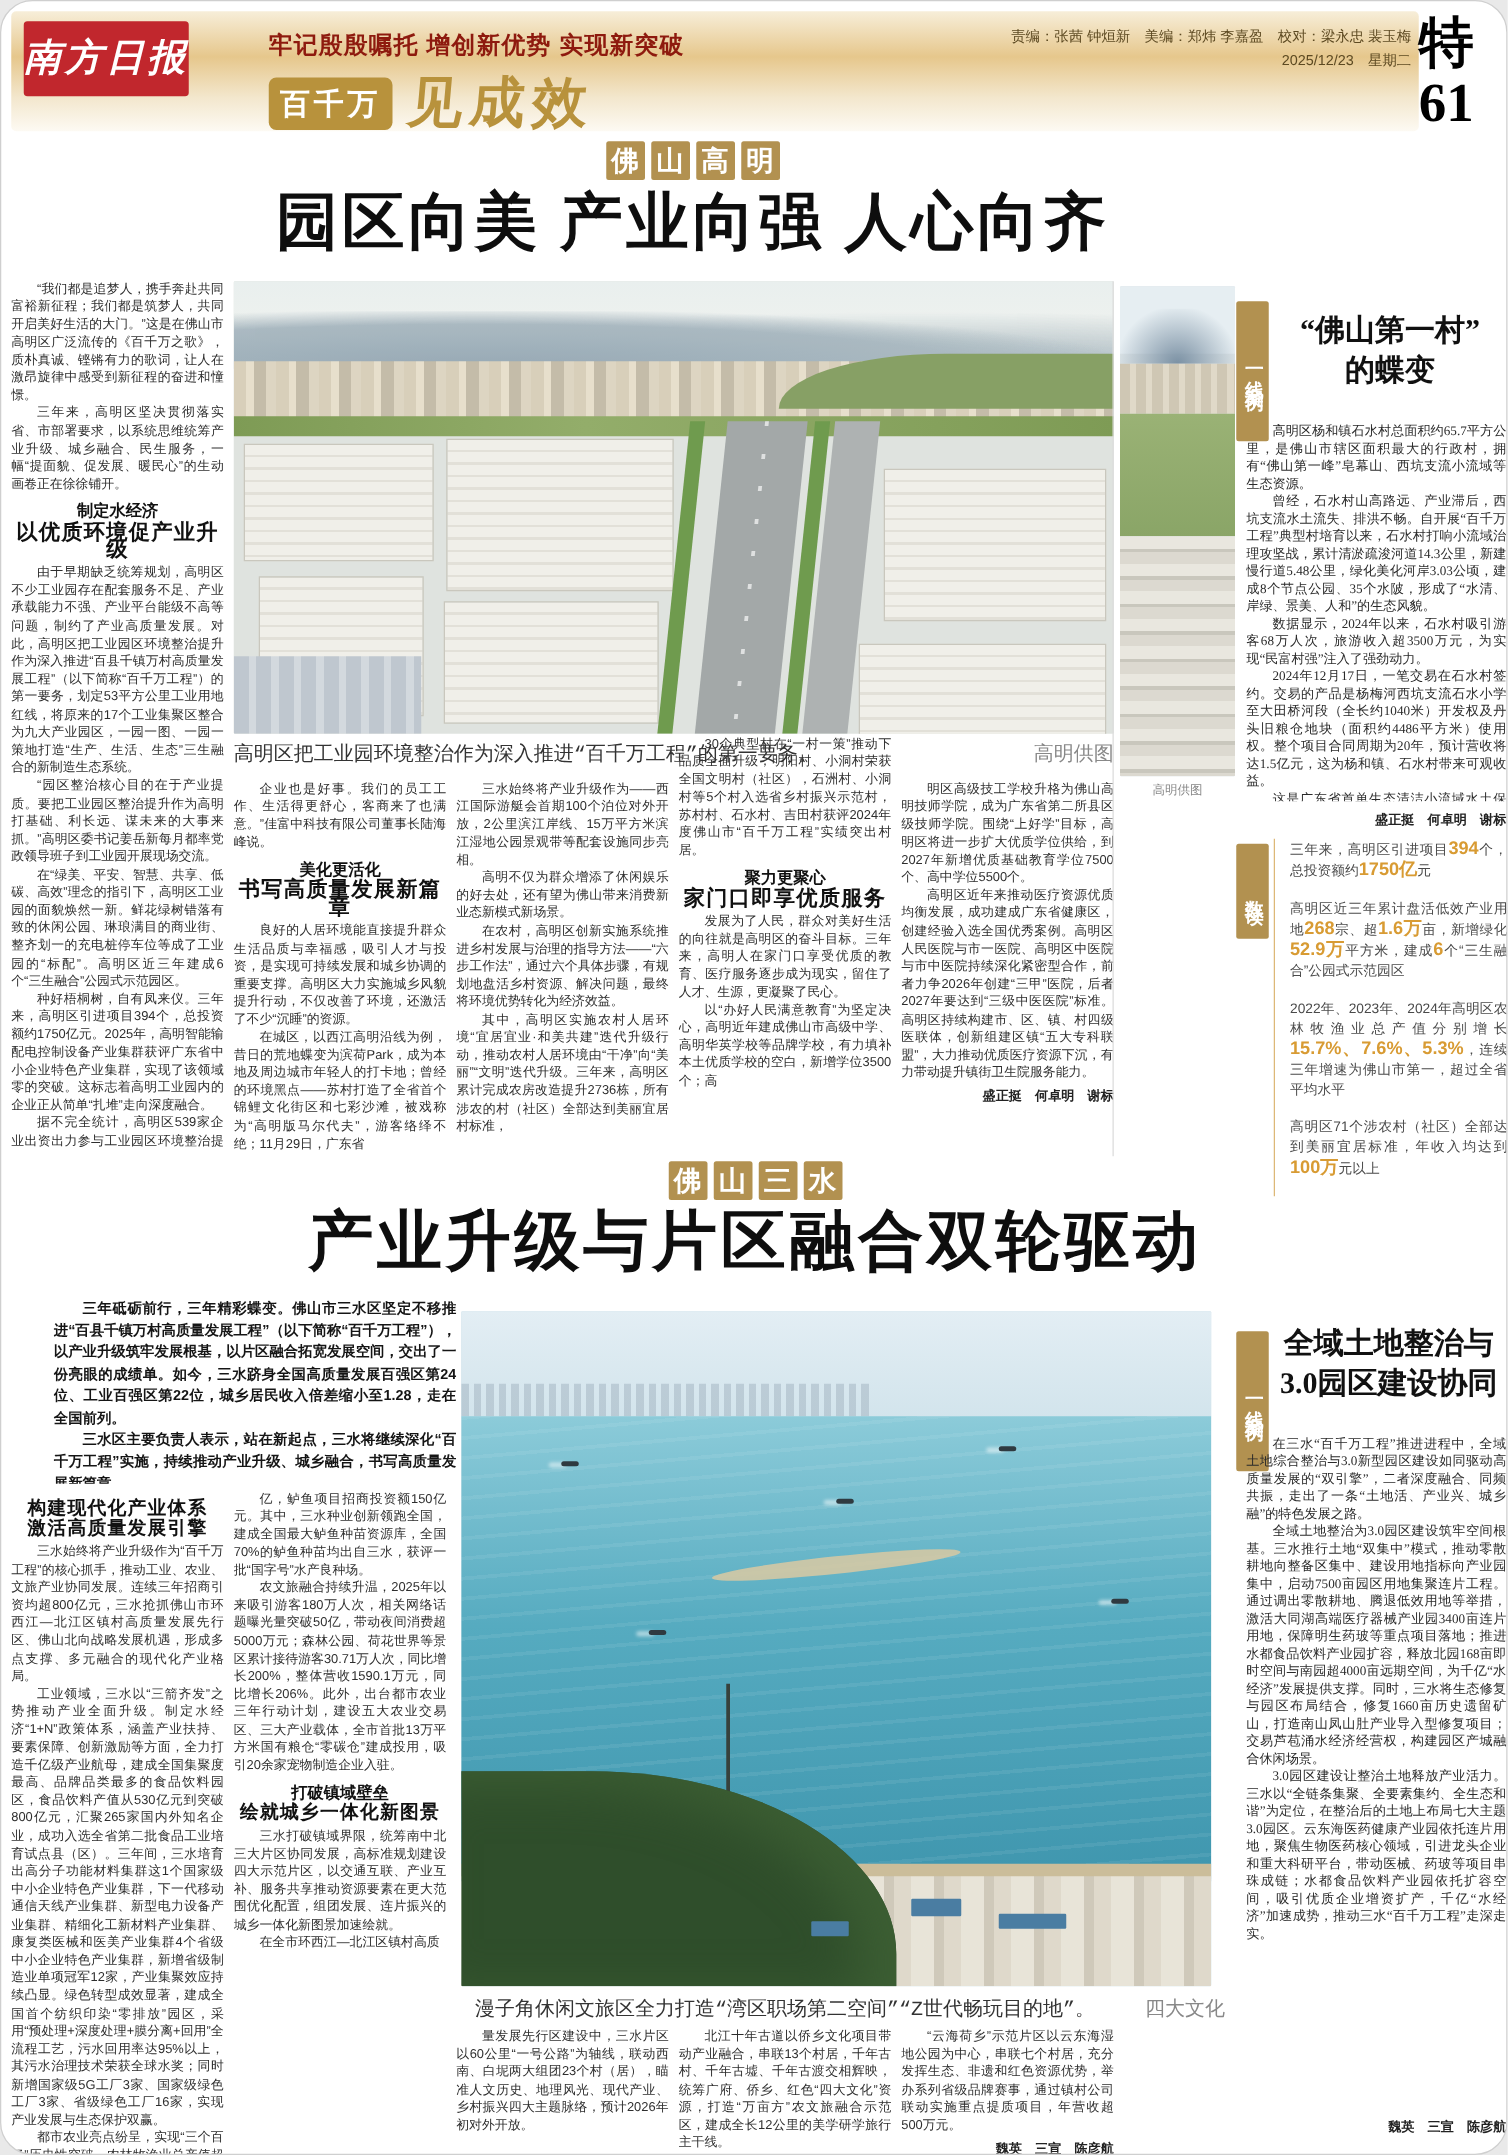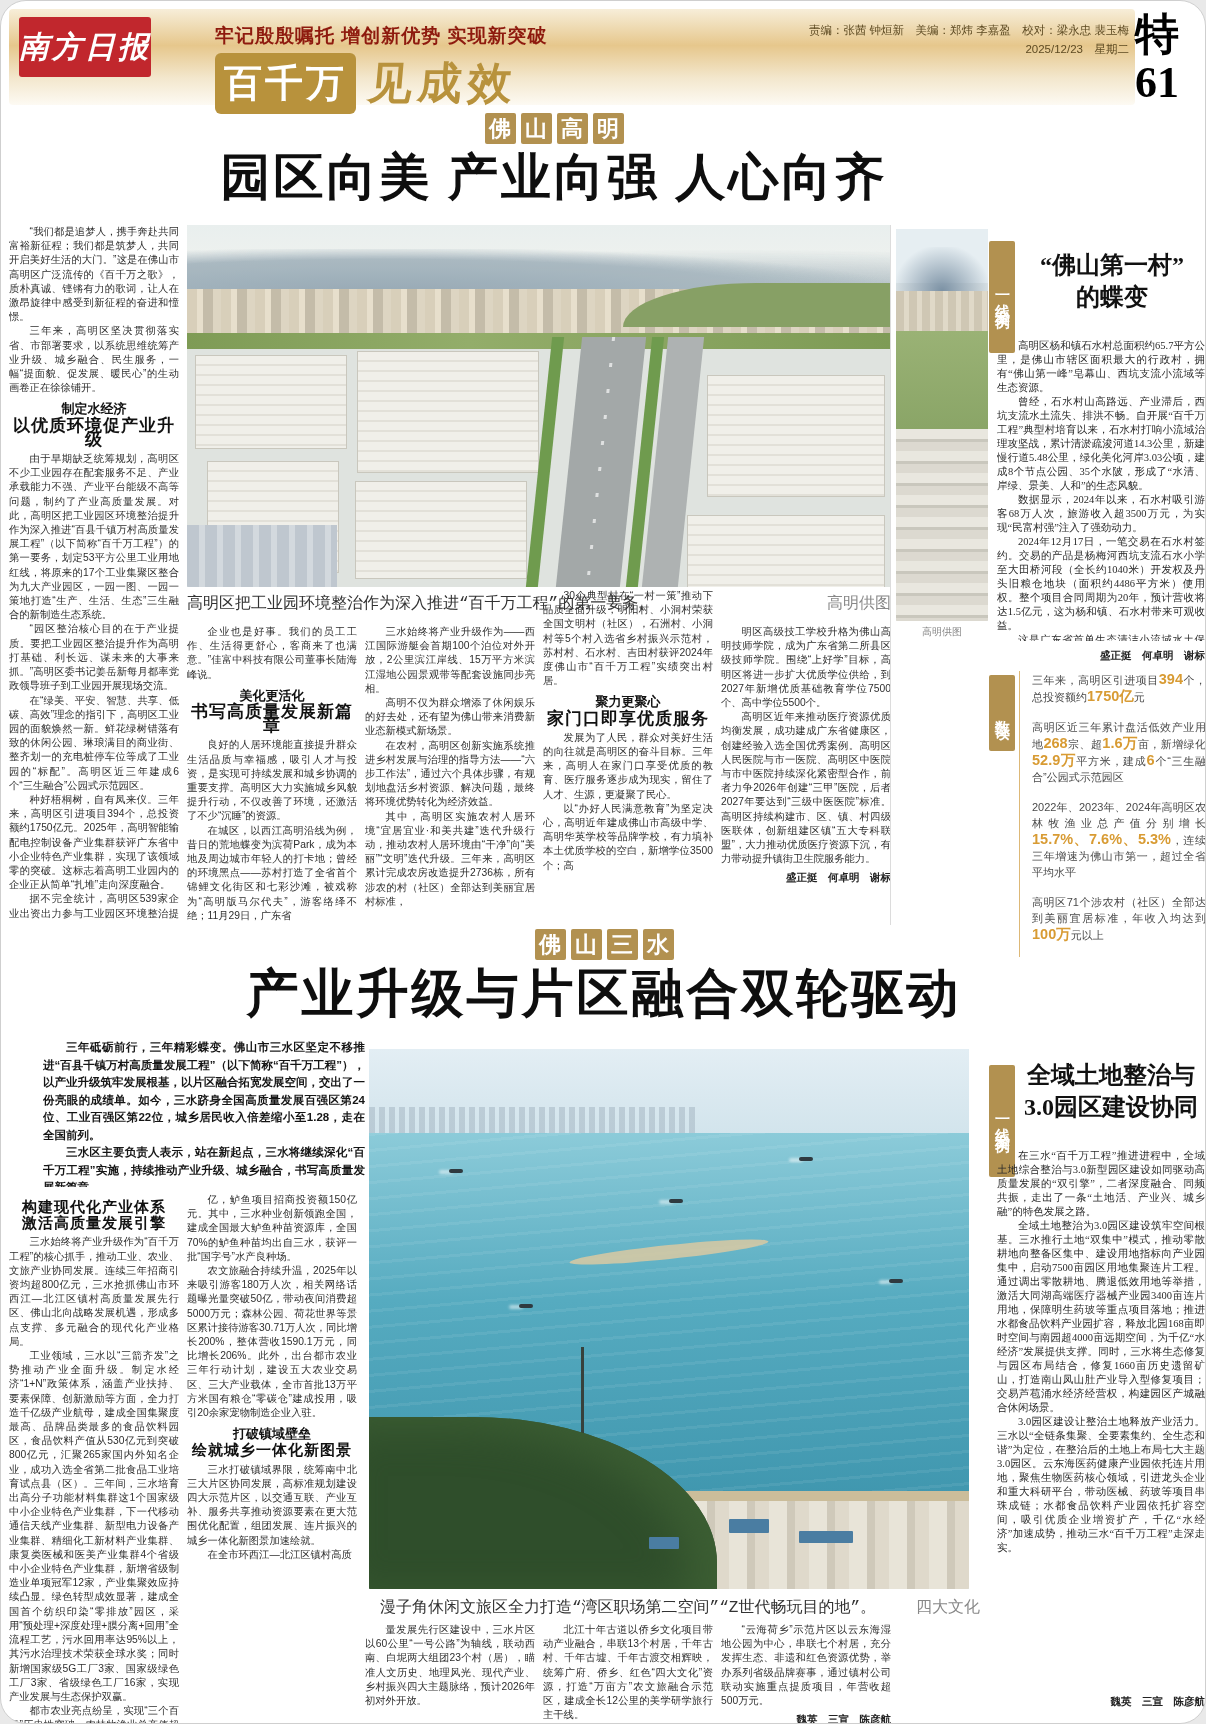--- a/index.html
+++ b/index.html
@@ -9,21 +9,21 @@
   .abs{position:absolute;}
 
   
   #band{left:8px;top:8px;width:1126px;height:96px;border-radius:4px;
     background:linear-gradient(180deg,#f7eed9 0%,#e6c78c 38%,#f3e7cd 72%,#fdfaf3 100%);}
   #logo{left:18px;top:16px;width:132px;height:60px;background:#c1272d;color:#fff;
     display:flex;align-items:center;justify-content:center;border-radius:3px;
     font:italic 700 30px/1 "Liberation Serif",serif;letter-spacing:3px;}
   #slogan{left:214px;top:22px;font-size:19px;font-weight:800;color:#8e1a0e;letter-spacing:1px;}
   #badgerow{left:214px;top:52px;display:flex;align-items:center;gap:12px;}
-  .badgebox{background:#b8923c;color:#fff;font-weight:900;font-size:38px;
+  .badgebox{background:#b8923c;color:#fff;font-weight:900;font-size:24px;
     padding:5px 9px;border-radius:6px;letter-spacing:3px;}
   .badgerest{color:#b8923c;font-weight:900;font-size:44px;letter-spacing:6px;
     transform:skewX(-5deg);font-family:"Liberation Serif",serif;}
   #credits{left:640px;top:20px;width:488px;text-align:right;font-size:11.5px;
     color:#5d4a22;line-height:19px;}
   #pageno{left:1134px;top:10px;width:70px;font:700 44px/1.1 "Liberation Serif",serif;color:#000;}
 
   
   .tagrow{display:flex;justify-content:center;gap:5px;}
   .tagbox{width:31px;height:31px;background:#b29150;color:#fff;font-weight:800;font-size:22px;

